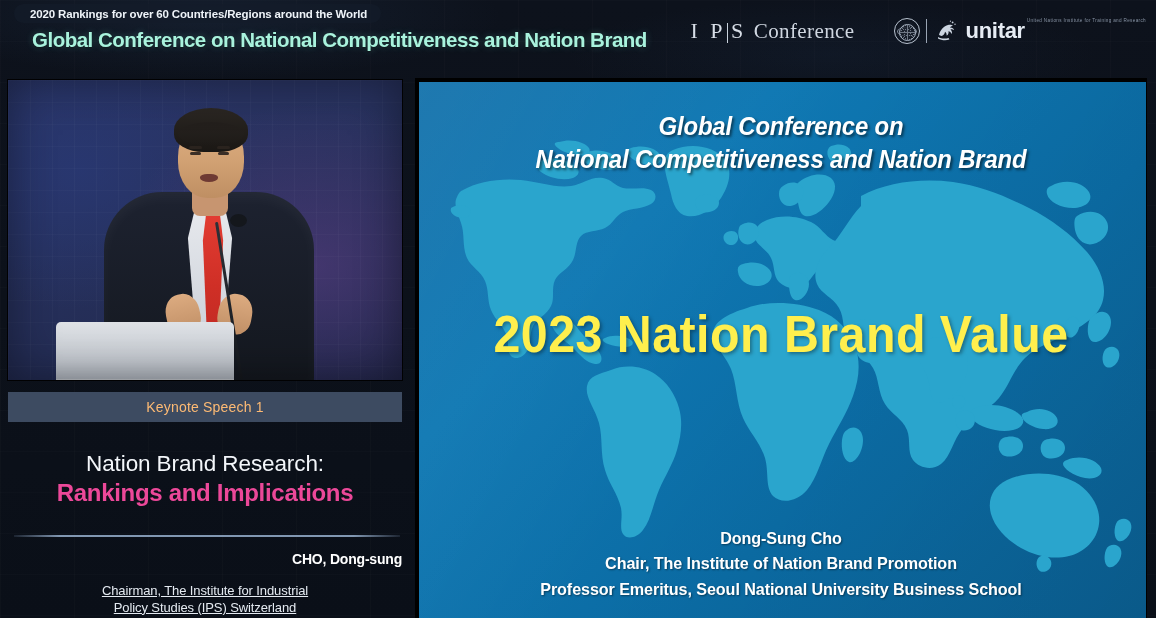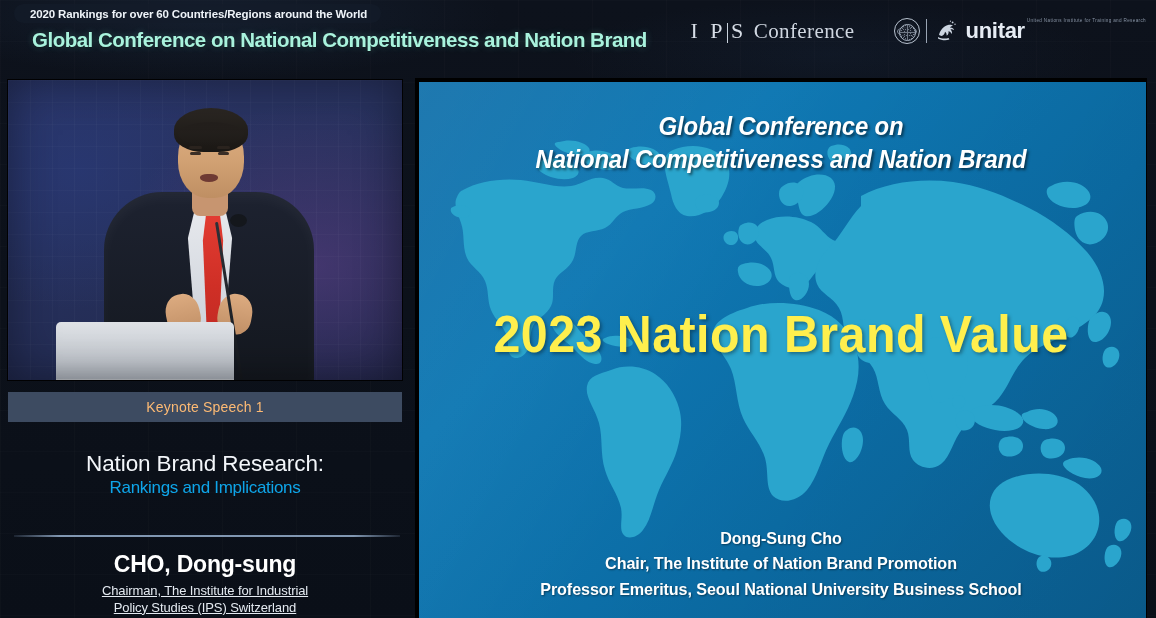--- a/index.html
+++ b/index.html
@@ -212,32 +212,32 @@
   }
 
   .talk-title{
     position:absolute; left:0; top:358px; width:394px; text-align:center;margin-top:12px;
   }
   .talk-l1{
     font-size:22.5px; color:#f3f6fa; font-weight:400; letter-spacing:-.1px;
     line-height:1.22;
   }
   .talk-l2{
-    font-size:17px; color:#0ea5e9; font-weight:normal; letter-spacing:-.3px;
+    font-size:24px; color:#ec4899; font-weight:bold; letter-spacing:-.3px;
     line-height:1.22; margin-top:1px;
   }
 
   .divider{
     position:absolute; left:6px; top:455px; width:386px; height:1.5px;
     background:linear-gradient(90deg, rgba(130,155,190,.15), rgba(150,175,205,.85) 12%, rgba(150,175,205,.85) 88%, rgba(130,155,190,.15));
   }
 
   .speaker-name{
-    position:absolute; left:0; top:471px; width:394px; text-align:center;
-    font-size:23px; font-weight:bold; color:#ffffff; letter-spacing:-.2px;
+    position:absolute; left:0; top:471px; width:394px; text-align:right;
+    font-size:14px; font-weight:bold; color:#ffffff; letter-spacing:-.2px;
   }
   .speaker-affil{
     position:absolute; left:0; top:503px; width:394px; text-align:center;
     font-size:13px; color:#e4eaf1; line-height:1.28; letter-spacing:-.1px;text-decoration:underline;
   }
 
   
   .slide-outer{
     position:absolute; left:416px; top:79px; width:730px; height:539px;
     background:#000; z-index:4; overflow:hidden;

